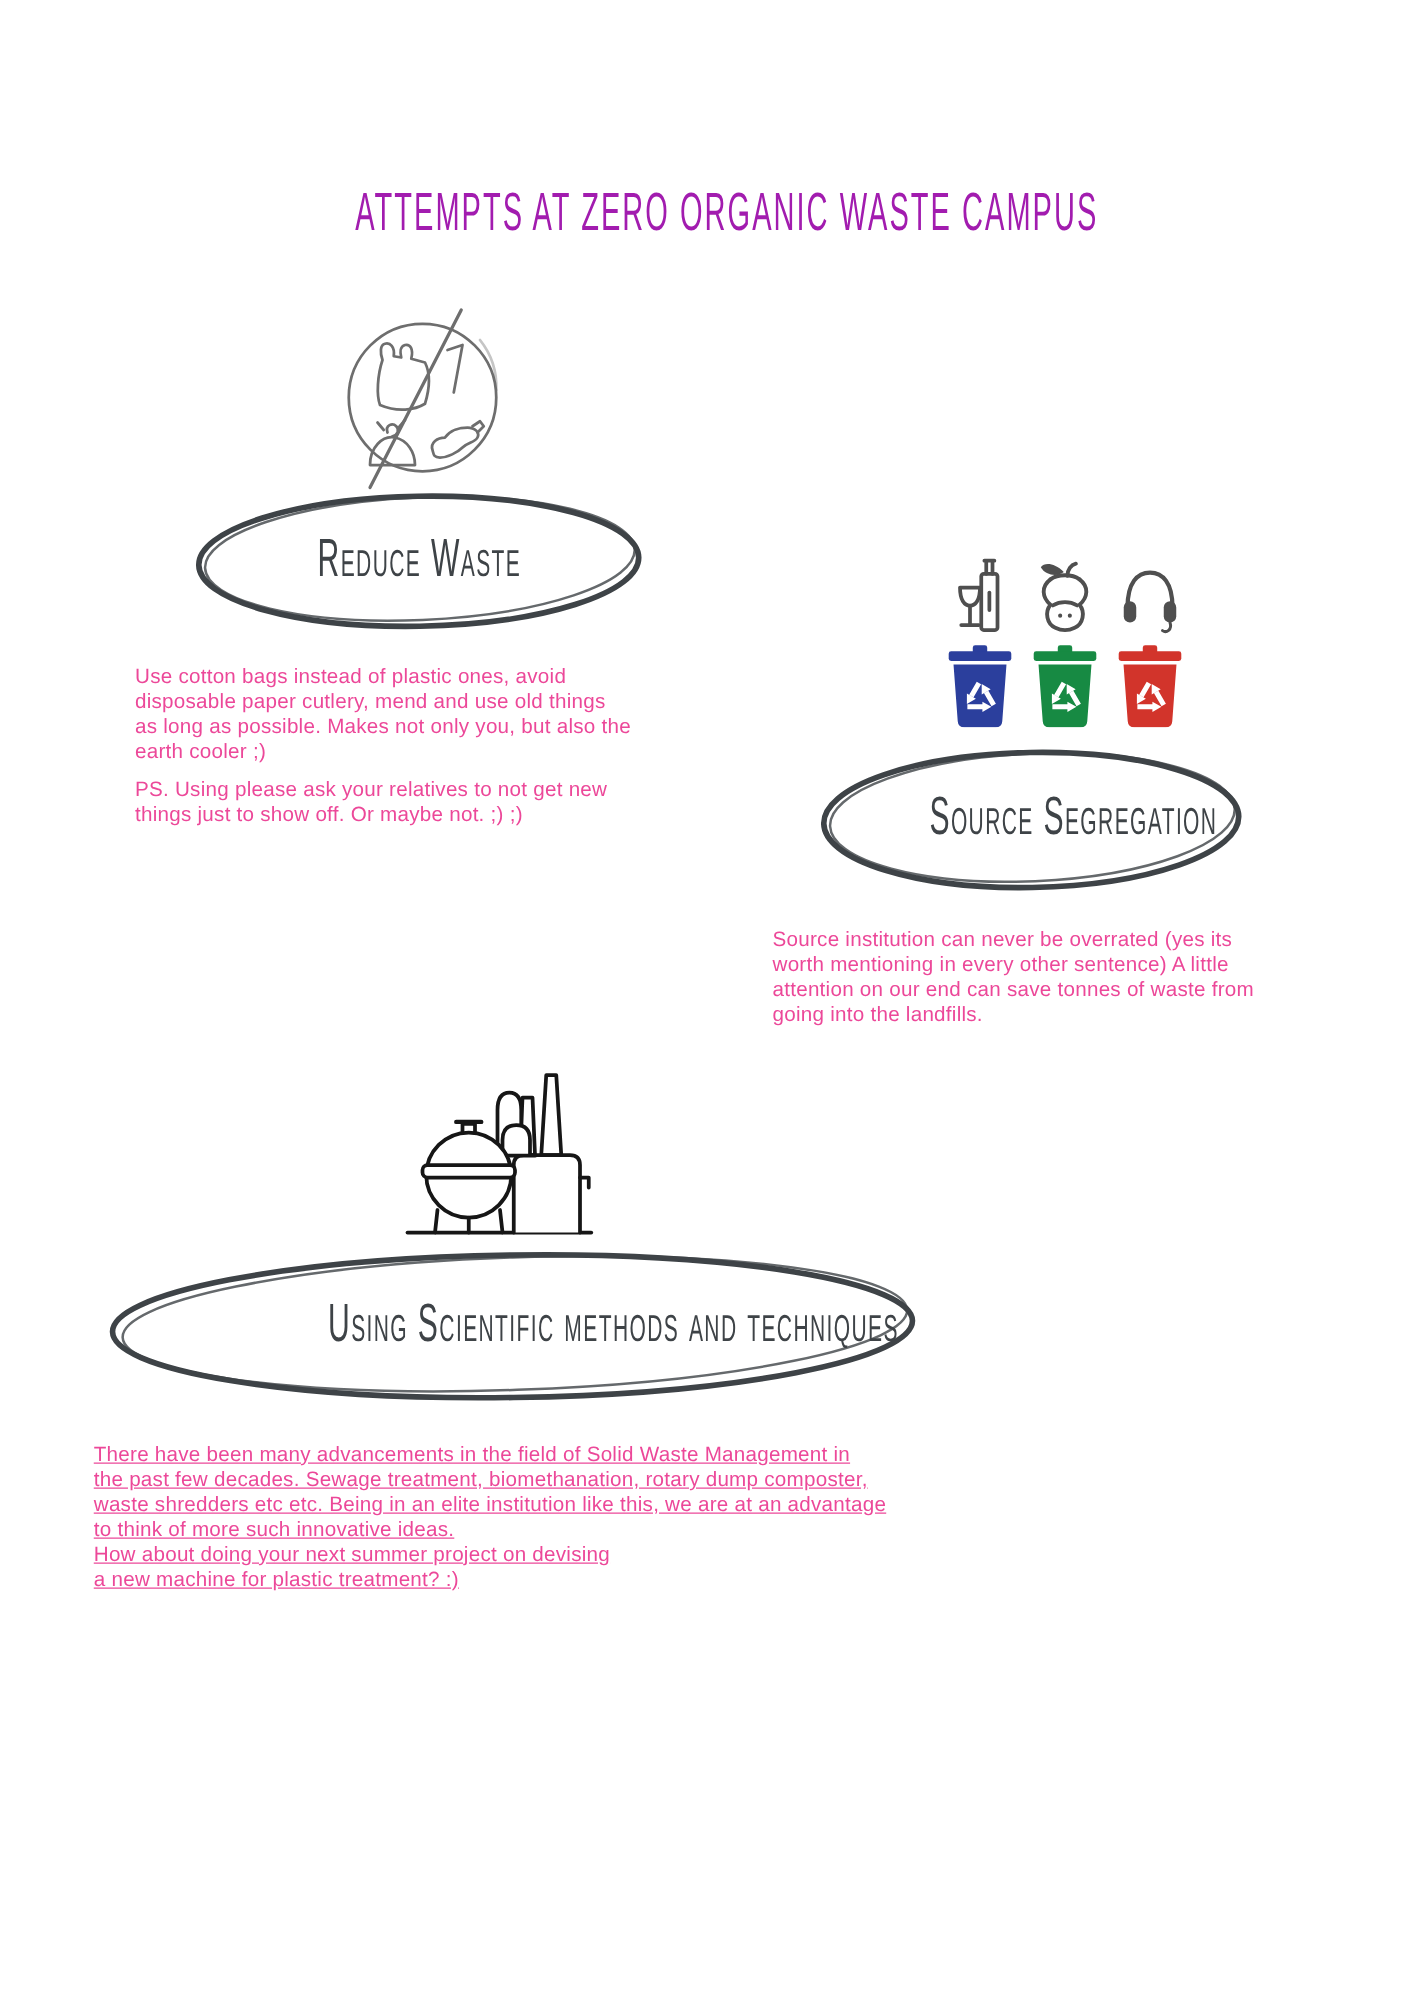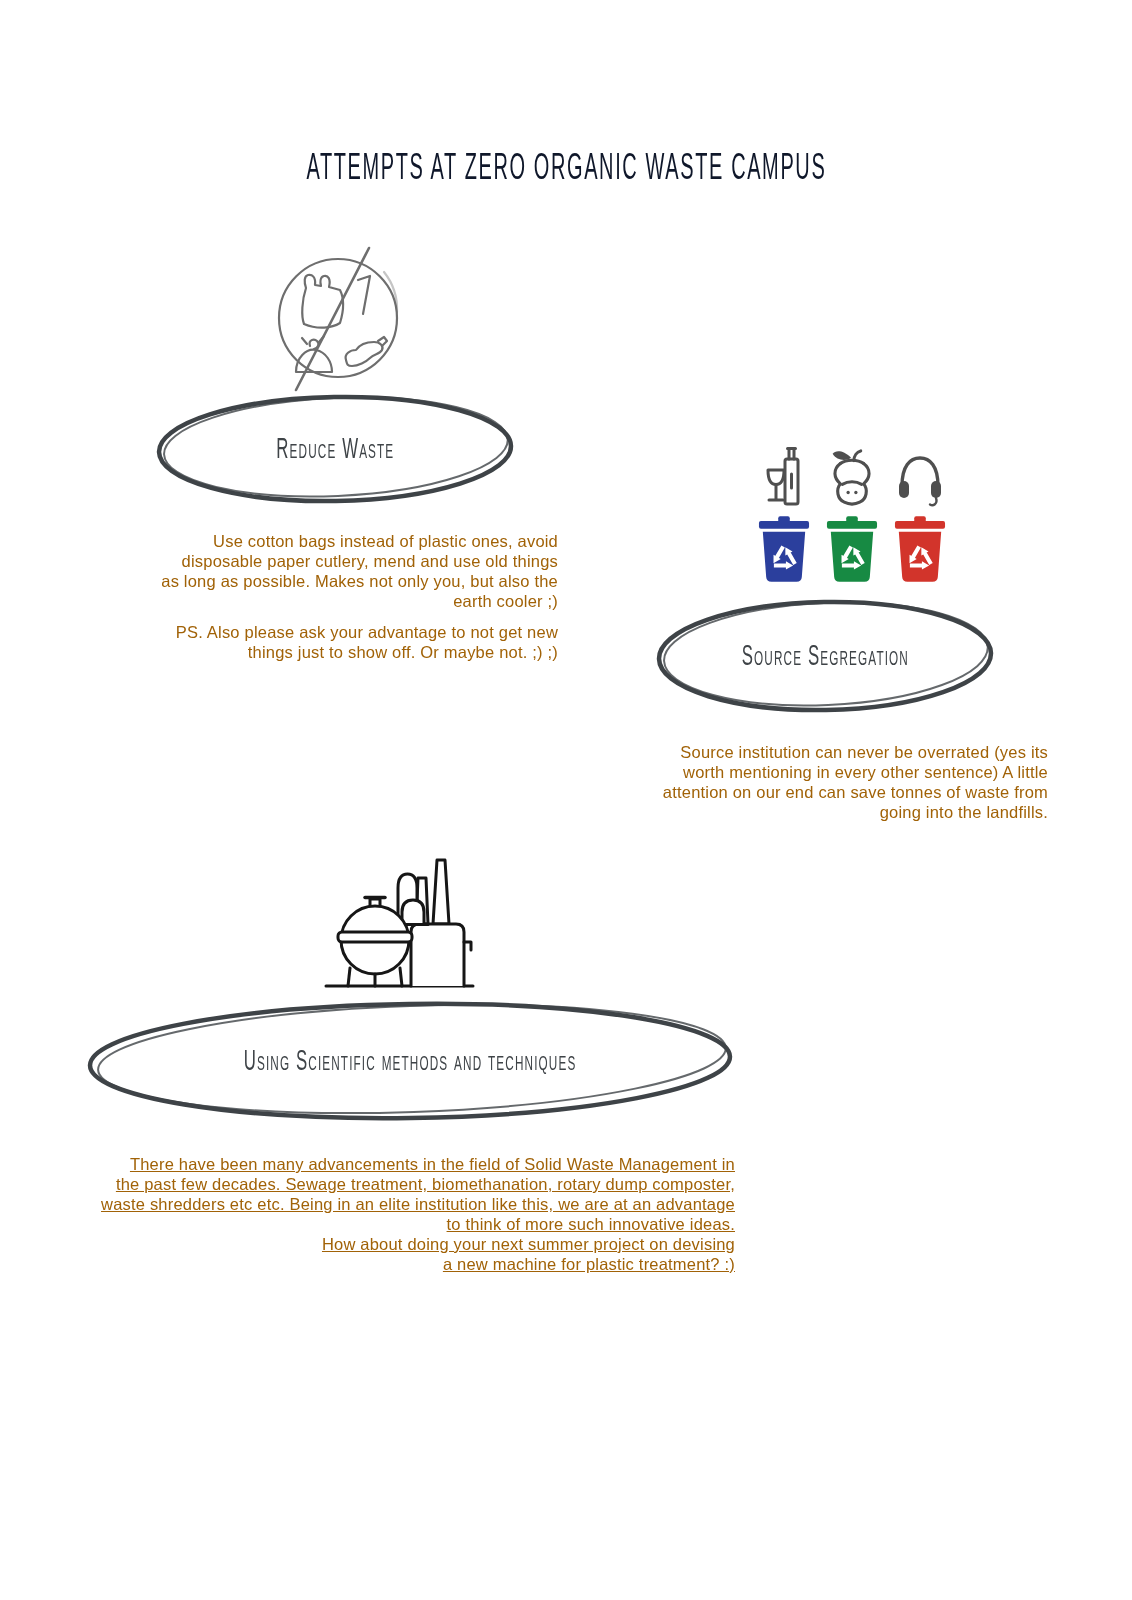--- a/index.html
+++ b/index.html
@@ -11,36 +11,36 @@
   .sketch-text{
     display:inline-block;
     transform:scaleX(0.54);
     transform-origin:center center;
     letter-spacing:3px;
     white-space:nowrap;
     font-weight:400;
   }
   .page-title{
     position:absolute;top:146px;left:0;width:100%;
-    text-align:center;font-size:37px;color:#0f172a;
+    text-align:right;font-size:43px;color:#a21caf;
   }
   
   .oval{position:absolute;}
   .oval svg{position:absolute;top:0;left:0;}
   .oval .label{
     position:absolute;top:50%;left:0;width:100%;
     transform:translateY(-54%);
     text-align:center;color:#3e4347;
-    font-variant:small-caps;font-size:30px;
+    font-variant:small-caps;font-size:43px;
   }
   .oval .label .sketch-text{transform:scaleX(0.56);letter-spacing:2px;}
   
   .body-text{
-    position:absolute;text-align:right;white-space:pre-line;
-    font-size:16.5px;line-height:20px;color:#a16207;letter-spacing:0.2px;
+    position:absolute;text-align:left;white-space:pre-line;
+    font-size:16.5px;line-height:20px;color:#ec4899;letter-spacing:0.2px;
   }
   
   .icon-abs{position:absolute;}
   .bins-group{
     position:absolute;left:752px;top:434px;width:206px;
     display:flex;gap:4px;
   }
   .bin-col{width:64px;display:flex;flex-direction:column;align-items:center;}
   .bin-item-icon{height:74px;display:flex;align-items:flex-end;justify-content:center;}
   .bin-col svg.bin{margin-top:8px;}
@@ -82,21 +82,21 @@
     </svg>
     <div class="label">
       <span class="sketch-text">Reduce Waste</span>
     </div>
   </div>
 
   <div class="body-text" style="left:108px;top:531px;width:450px;">Use cotton bags instead of plastic ones, avoid
 disposable paper cutlery, mend and use old things
 as long as possible. Makes not only you, but also the
 earth cooler ;)</div>
-  <div class="body-text" style="left:108px;top:622px;width:450px;">PS. Also please ask your advantage to not get new
+  <div class="body-text" style="left:108px;top:622px;width:450px;">PS. Using please ask your relatives to not get new
 things just to show off. Or maybe not. ;) ;)</div>
 
   <div class="bins-group">
 
     <div class="bin-col">
       <div class="bin-item-icon">
         <svg width="42" height="64" viewBox="0 0 42 64" fill="none" stroke="#4f4f4f" stroke-width="3" stroke-linecap="round" stroke-linejoin="round">
           <path d="M5 26 H21 C21 36 17.5 40.5 13 40.5 C8.5 40.5 5 36 5 26 Z"></path>
           <line x1="13" y1="41" x2="13" y2="55"></line>
           <line x1="6" y1="56" x2="20" y2="56"></line>

